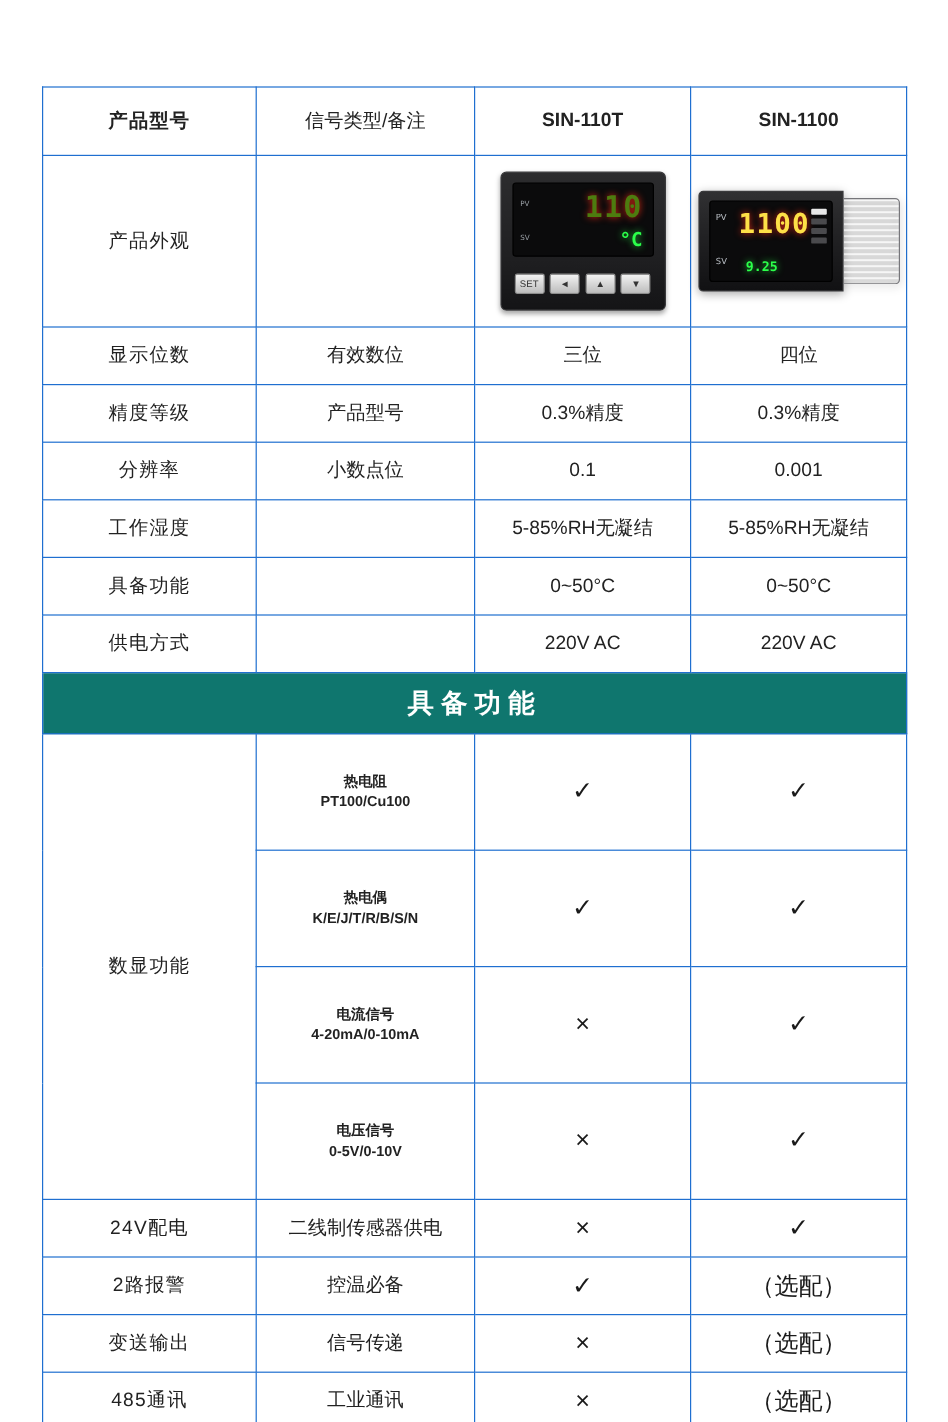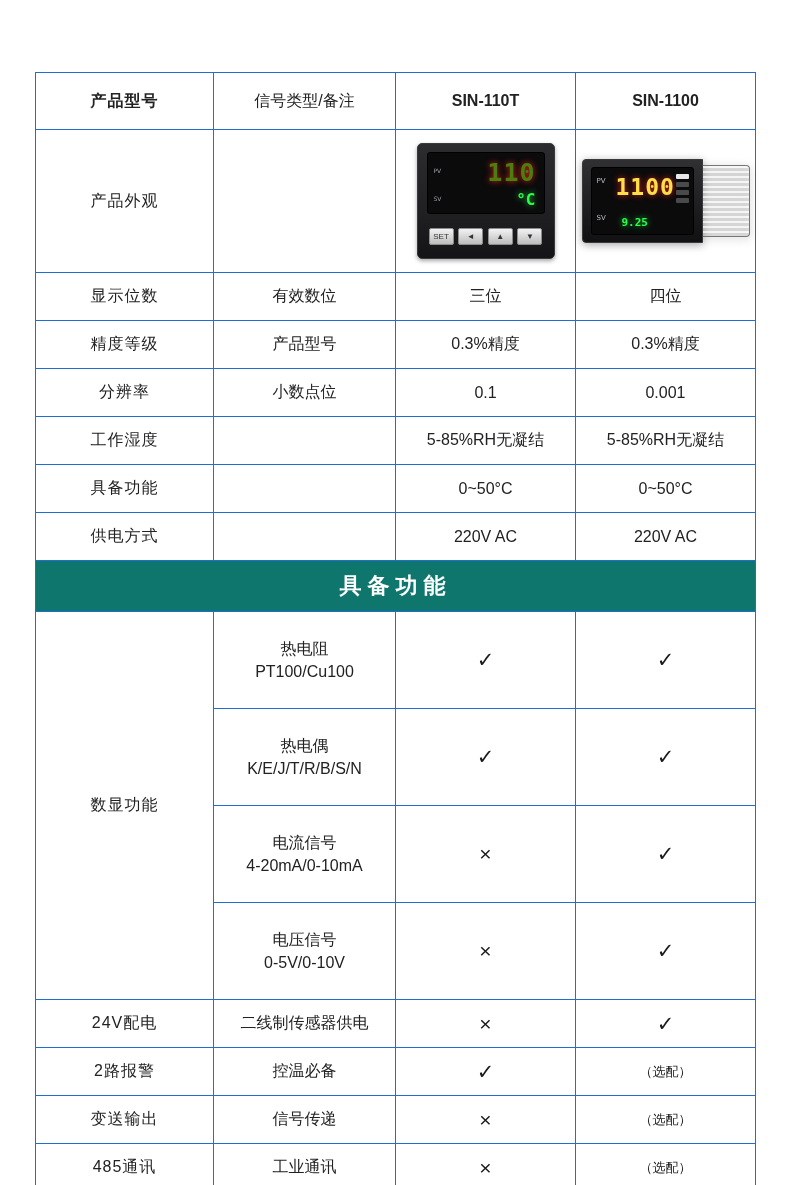--- a/index.html
+++ b/index.html
@@ -77,34 +77,35 @@
     color: #ffffff;
     font-weight: bold;
     font-size: 22px;
     letter-spacing: 6px;
   }
   tr.func td { height: 96px; }
   tr.funcsmall td { height: 47px; }
 
   .two-line {
     line-height: 1.45;
-    font-size: 16px;
+    font-size: 12px;
+    font-weight: bold;
   }
   .check {
     font-size: 21px;
     color: #1a1a1a;
     line-height: 1;
   }
   .cross {
     font-size: 21px;
     color: #1a1a1a;
     line-height: 1;
   }
   .optional {
-    font-size: 13px;
+    font-size: 20px;
     color: #1a1a1a;
   }
 
   
   .dev-wrap {
     display: flex;
     align-items: center;
     justify-content: center;
     height: 100%;
   }

